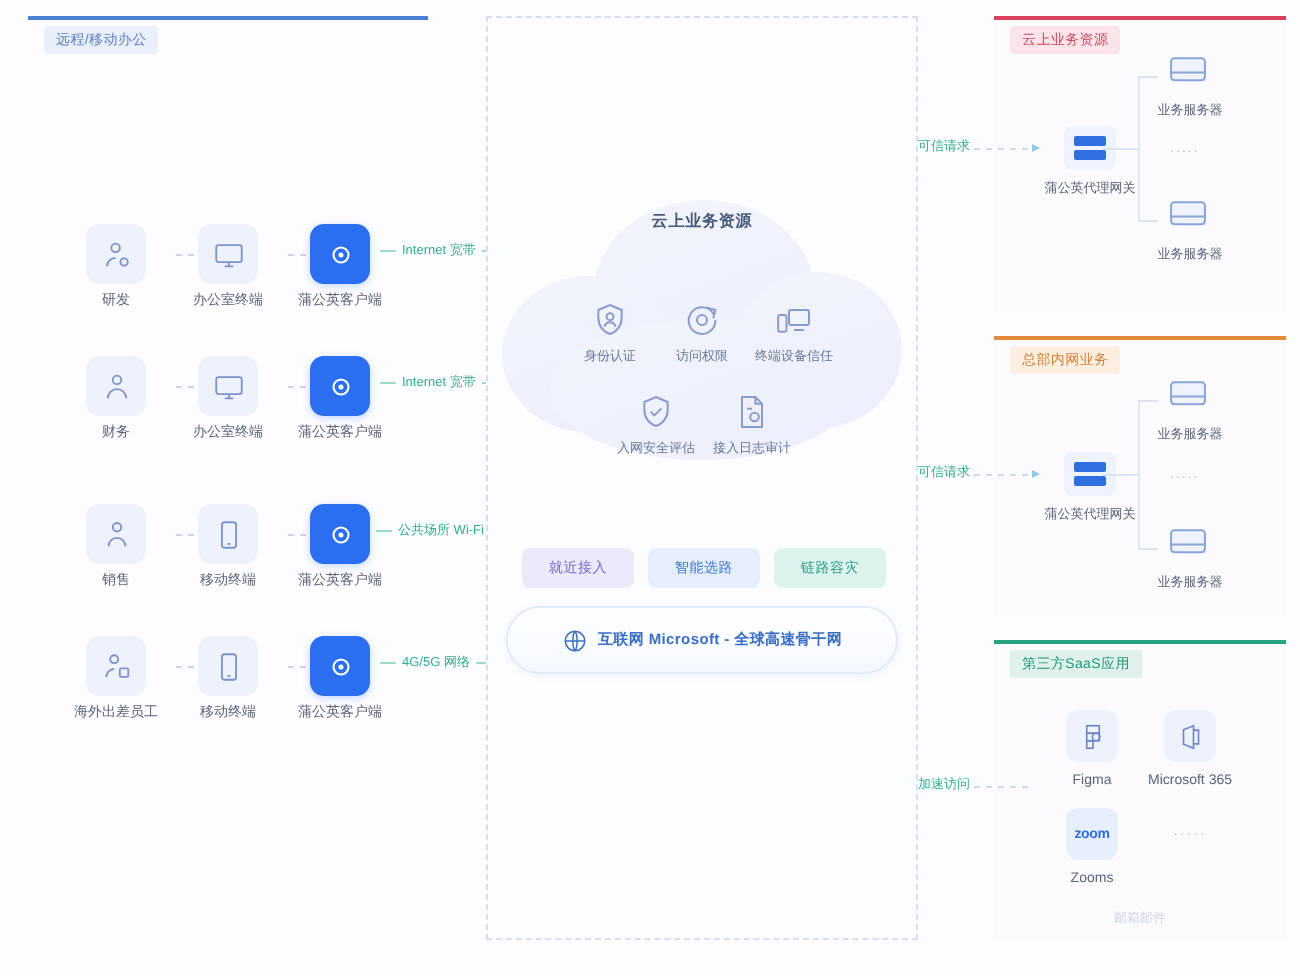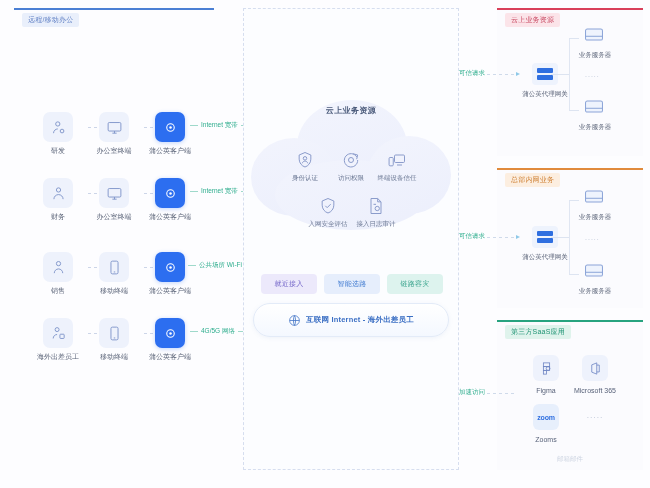--- a/index.html
+++ b/index.html
@@ -366,21 +366,21 @@
   <div class="pill" id="pill-1">智能选路</div>
   <div class="pill" id="pill-2">链路容灾</div>
 
   <div id="inet-bar">
     <span>
       <svg width="13" height="13" viewBox="0 0 24 24" fill="none" stroke="#3b6fc4" stroke-width="1.4">
         <circle cx="12" cy="12" r="9"></circle>
           <path d="M3 12h18M12 3c2.6 3 2.6 15 0 18M12 3c-2.6 3-2.6 15 0 18"></path>
       </svg>
     </span>
-    <span class="txt">互联网 Internet - 海外出差员工</span>
+    <span class="txt">互联网 Microsoft - 全球高速骨干网</span>
   </div>
 
   <div class="panel rpanel" id="rp-cloud">
     <div class="panel-top"></div>
     <div class="panel-badge">云上业务资源</div>
   </div>
   <div class="arrow-h" style="left:487px; top:74px; width:30px;"></div>
   <div class="arrow-head" style="left:516px; top:72px;"></div>
   <div class="req-label" style="left:459px; top:69px;">可信请求</div>
   <div class="gw" style="left:515px; top:63px;">

